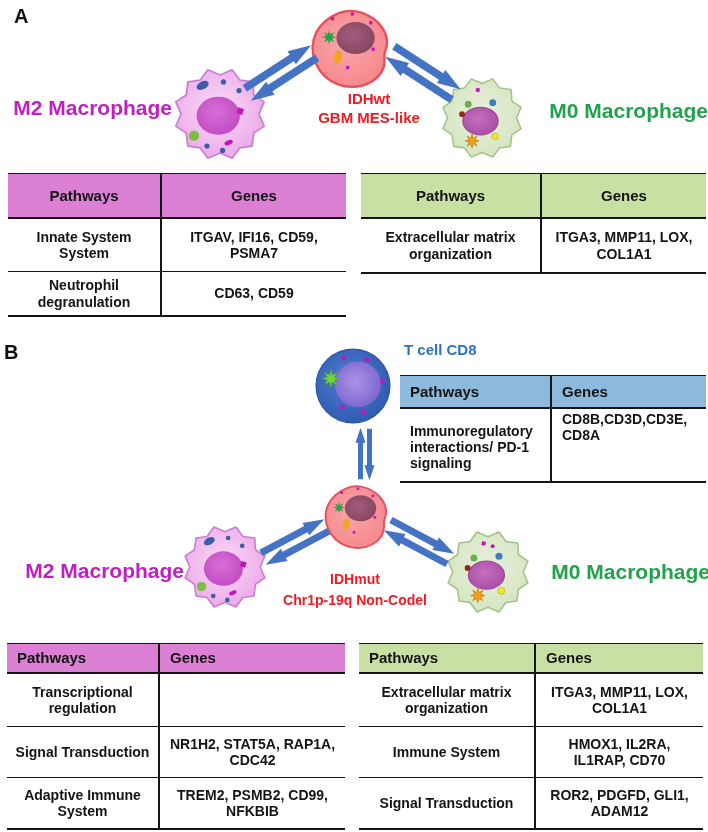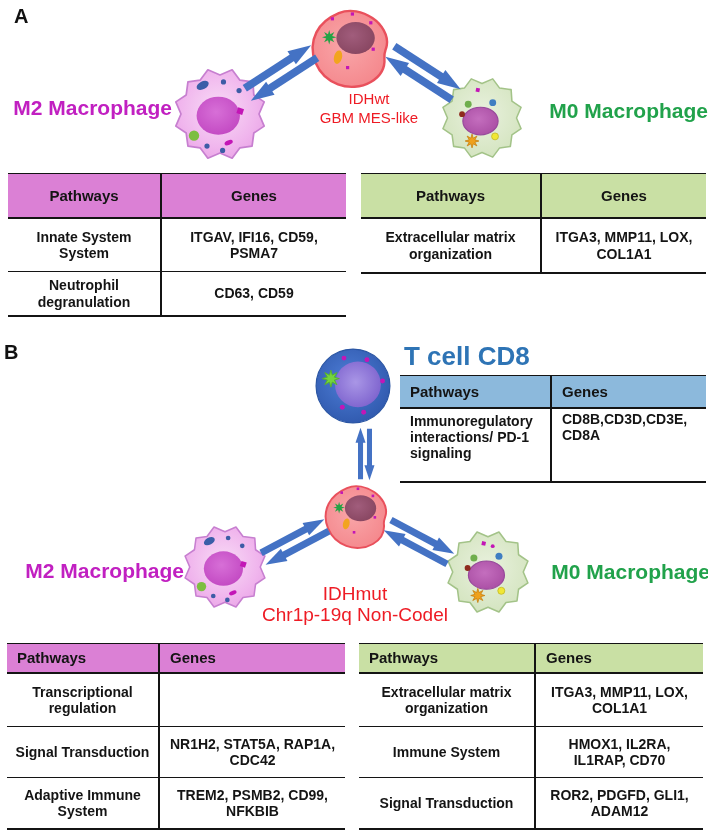--- a/index.html
+++ b/index.html
@@ -21,21 +21,21 @@
          padding:2px 5px;}
   .c1{border-right:2px solid #141414;flex:none;}
   .c2{flex:1;}
   .hd .tcell{font-size:15px;}
   .magenta .hd .tcell{background:var(--magenta-header,#DB80D5);}
   .green   .hd .tcell{background:var(--green-header,#C9E0A4);}
   .blue    .hd .tcell{background:var(--blue-header,#8CB9DC);}
   .left-hd .hd .tcell{justify-content:flex-start;text-align:left;padding-left:10px;}
   .left-body .trow:not(.hd) .tcell{justify-content:flex-start;text-align:left;padding-left:10px;}
 
-  .tumorlabel{position:absolute;font-weight:normal;text-align:center;color:var(--tumor-label,#EE1B24);}
+  .tumorlabel{position:absolute;font-weight:bold;text-align:center;color:var(--tumor-label,#EE1B24);}
   .panel-letter{position:absolute;font-weight:bold;font-size:20px;color:#111;}
 </style>
 </head>
 <body>
 
 <div class="fig">
 
   <svg width="0" height="0" style="position:absolute">
     <defs>
       <radialGradient id="gm2" cx="48%" cy="45%" r="62%">
@@ -164,29 +164,29 @@
     <circle cx="50" cy="50" r="45" fill="url(#gtb)" stroke="#2B56A4" stroke-width="1.5"></circle>
     <circle cx="56" cy="48" r="28" fill="url(#gtn)"></circle>
     <polygon transform="translate(23,41) scale(1.15)" points="9,0 3.7,1.5 6.4,6.4 1.5,3.7 0,9 -1.5,3.7 -6.4,6.4 -3.7,1.5 -9,0 -3.7,-1.5 -6.4,-6.4 -1.5,-3.7 0,-9 1.5,-3.7 6.4,-6.4 3.7,-1.5" fill="#74D43C" stroke="#57B22A" stroke-width="1"></polygon>
     <circle cx="39" cy="16" r="3" fill="#C316B6"></circle>
     <circle cx="67" cy="18" r="3" fill="#C316B6"></circle>
     <circle cx="86" cy="44" r="3" fill="#C316B6"></circle>
     <circle cx="63" cy="82" r="3" fill="#C316B6"></circle>
     <circle cx="37" cy="76" r="3" fill="#C316B6"></circle>
   </svg>
 
-  <div class="abslabel" style="left:404px;top:341px;font-size:26px;color:var(--tcell-label,#2E74B5)">T cell CD8</div>
+  <div class="abslabel" style="left:404px;top:341px;font-size:15px;color:var(--tcell-label,#2E74B5)">T cell CD8</div>
 
   <div class="ptable blue left-hd left-body" style="left:400px;top:375px;width:306px">
     <div class="trow hd" style="height:33px">
       <div class="tcell c1" style="width:152px">Pathways</div>
       <div class="tcell c2">Genes</div>
     </div>
     <div class="trow" style="height:72px">
-      <div class="tcell c1" style="width:152px;align-items:flex-start;padding-top:4px">Immunoregulatory interactions/ PD-1 signaling</div>
+      <div class="tcell c1" style="width:152px;align-items:flex-start;padding-top:14px">Immunoregulatory interactions/ PD-1 signaling</div>
       <div class="tcell c2" style="align-items:flex-start;">CD8B,CD3D,CD3E, CD8A</div>
     </div>
   </div>
 
   <svg class="arrow" style="left:337px;top:437px;width:56px;height:34px;transform:rotate(90deg)" viewBox="0 0 100 34">
     <path d="M5 9 H72"></path>
       <polygon points="70,0 97,9 70,18"></polygon>
     <path d="M95 25 H28"></path>
       <polygon points="30,16 3,25 30,34"></polygon>
   </svg>
@@ -235,21 +235,21 @@
       <polygon points="30,16 3,25 30,34"></polygon>
   </svg>
   <svg class="arrow" style="left:380px;top:526px;width:78px;height:32px;transform:rotate(28deg)" viewBox="0 0 100 34">
     <path d="M5 9 H72"></path>
       <polygon points="70,0 97,9 70,18"></polygon>
     <path d="M95 25 H28"></path>
       <polygon points="30,16 3,25 30,34"></polygon>
   </svg>
 
   <div class="abslabel centered" style="left:2px;top:559px;width:182px;font-size:21px;color:var(--m2-label,#C120C1)">M2 Macrophage</div>
-  <div class="tumorlabel" style="left:255px;top:583px;width:200px;font-size:19px;line-height:21px">
+  <div class="tumorlabel" style="left:255px;top:569px;width:200px;font-size:14px;line-height:21px">
     <div>IDHmut</div>
     <div>Chr1p-19q Non-Codel</div>
   </div>
   <div class="abslabel centered" style="left:534px;top:560px;width:176px;font-size:21px;color:var(--m0-label,#21A24B)">M0 Macrophage</div>
 
   <div class="ptable magenta left-hd" style="left:7px;top:643px;width:338px">
     <div class="trow hd" style="height:30px">
       <div class="tcell c1" style="width:153px">Pathways</div>
       <div class="tcell c2">Genes</div>
     </div>

